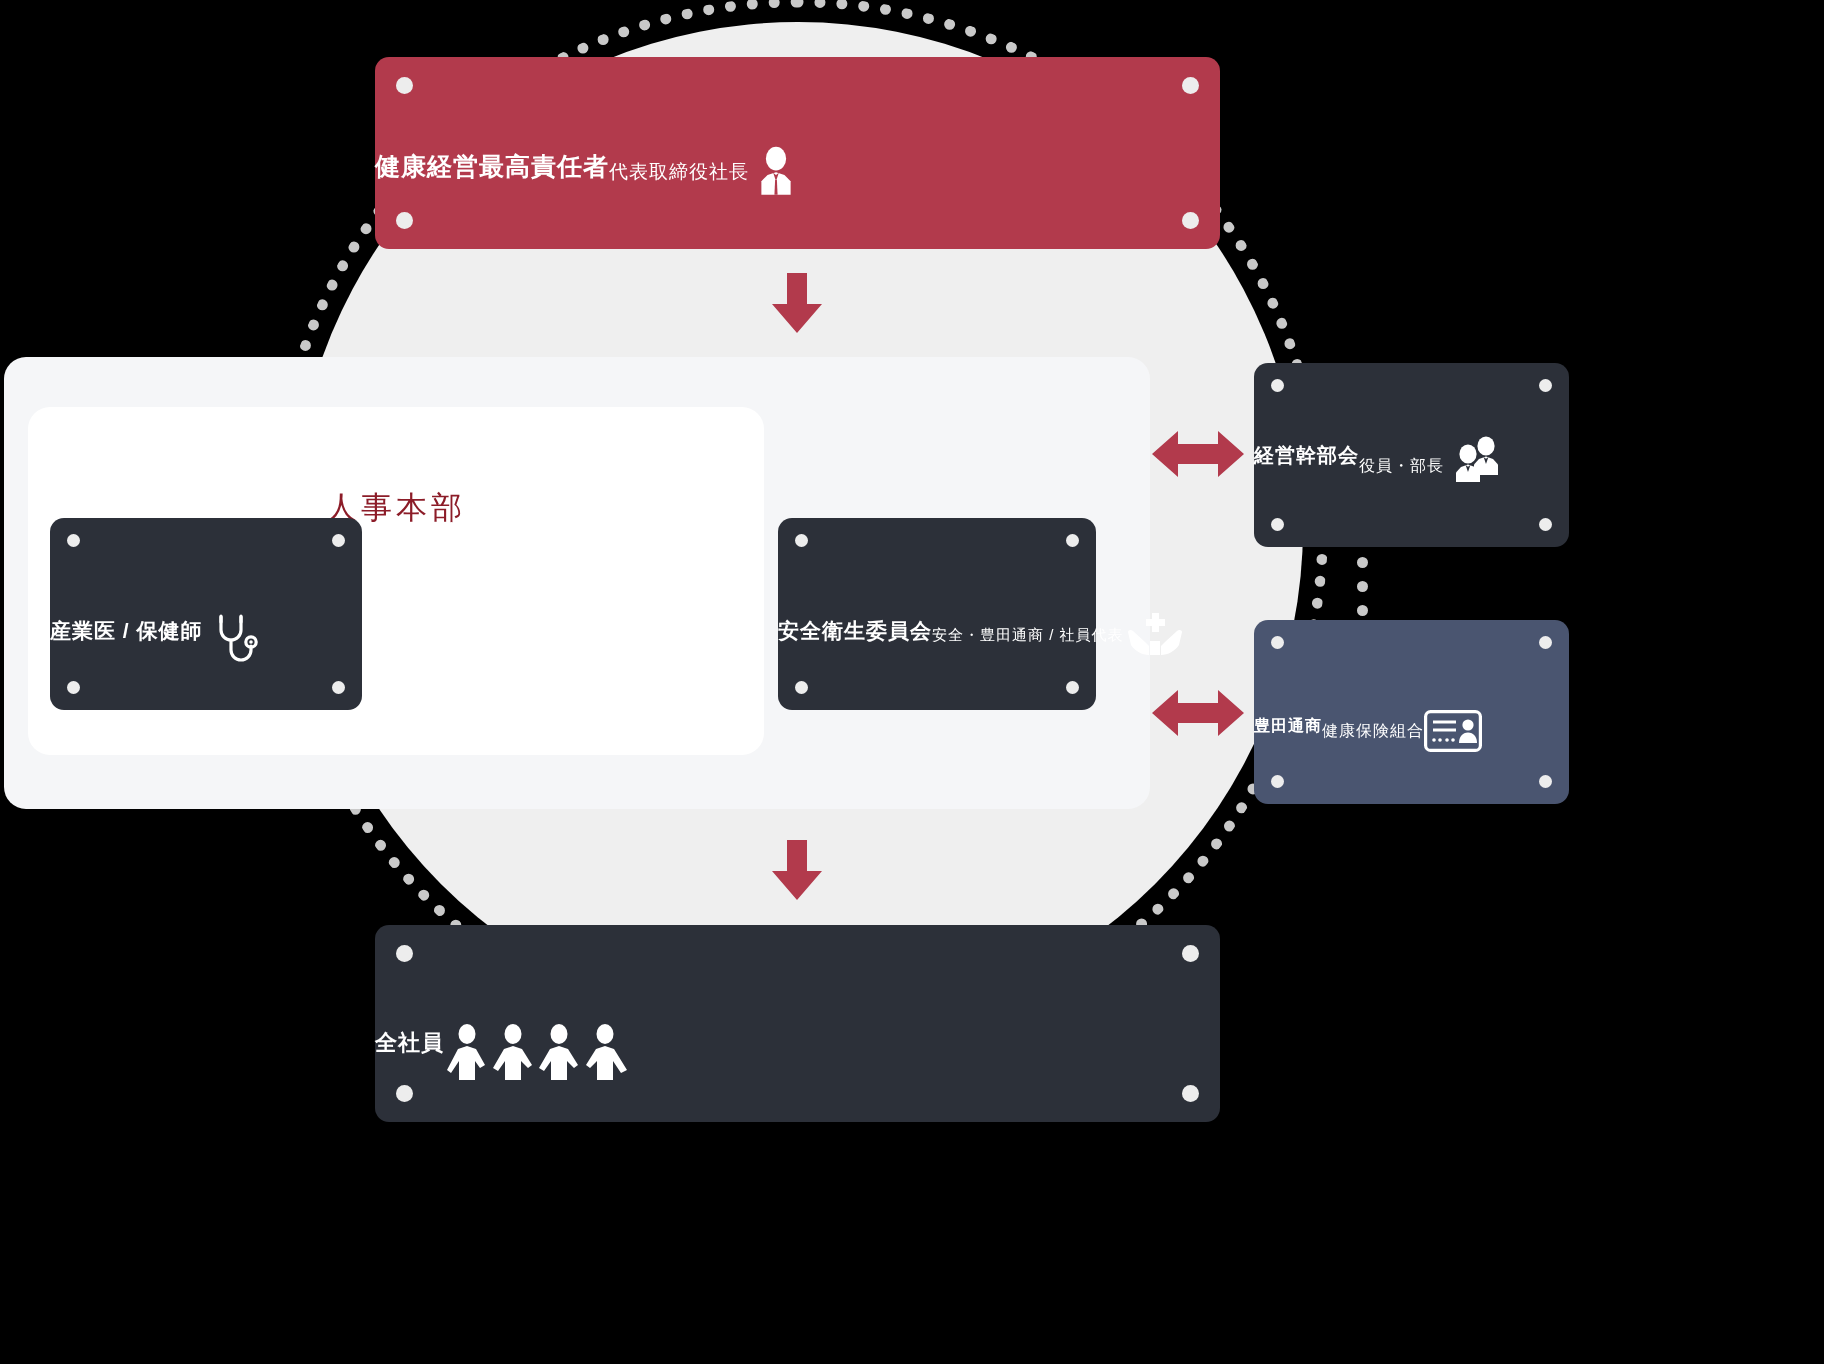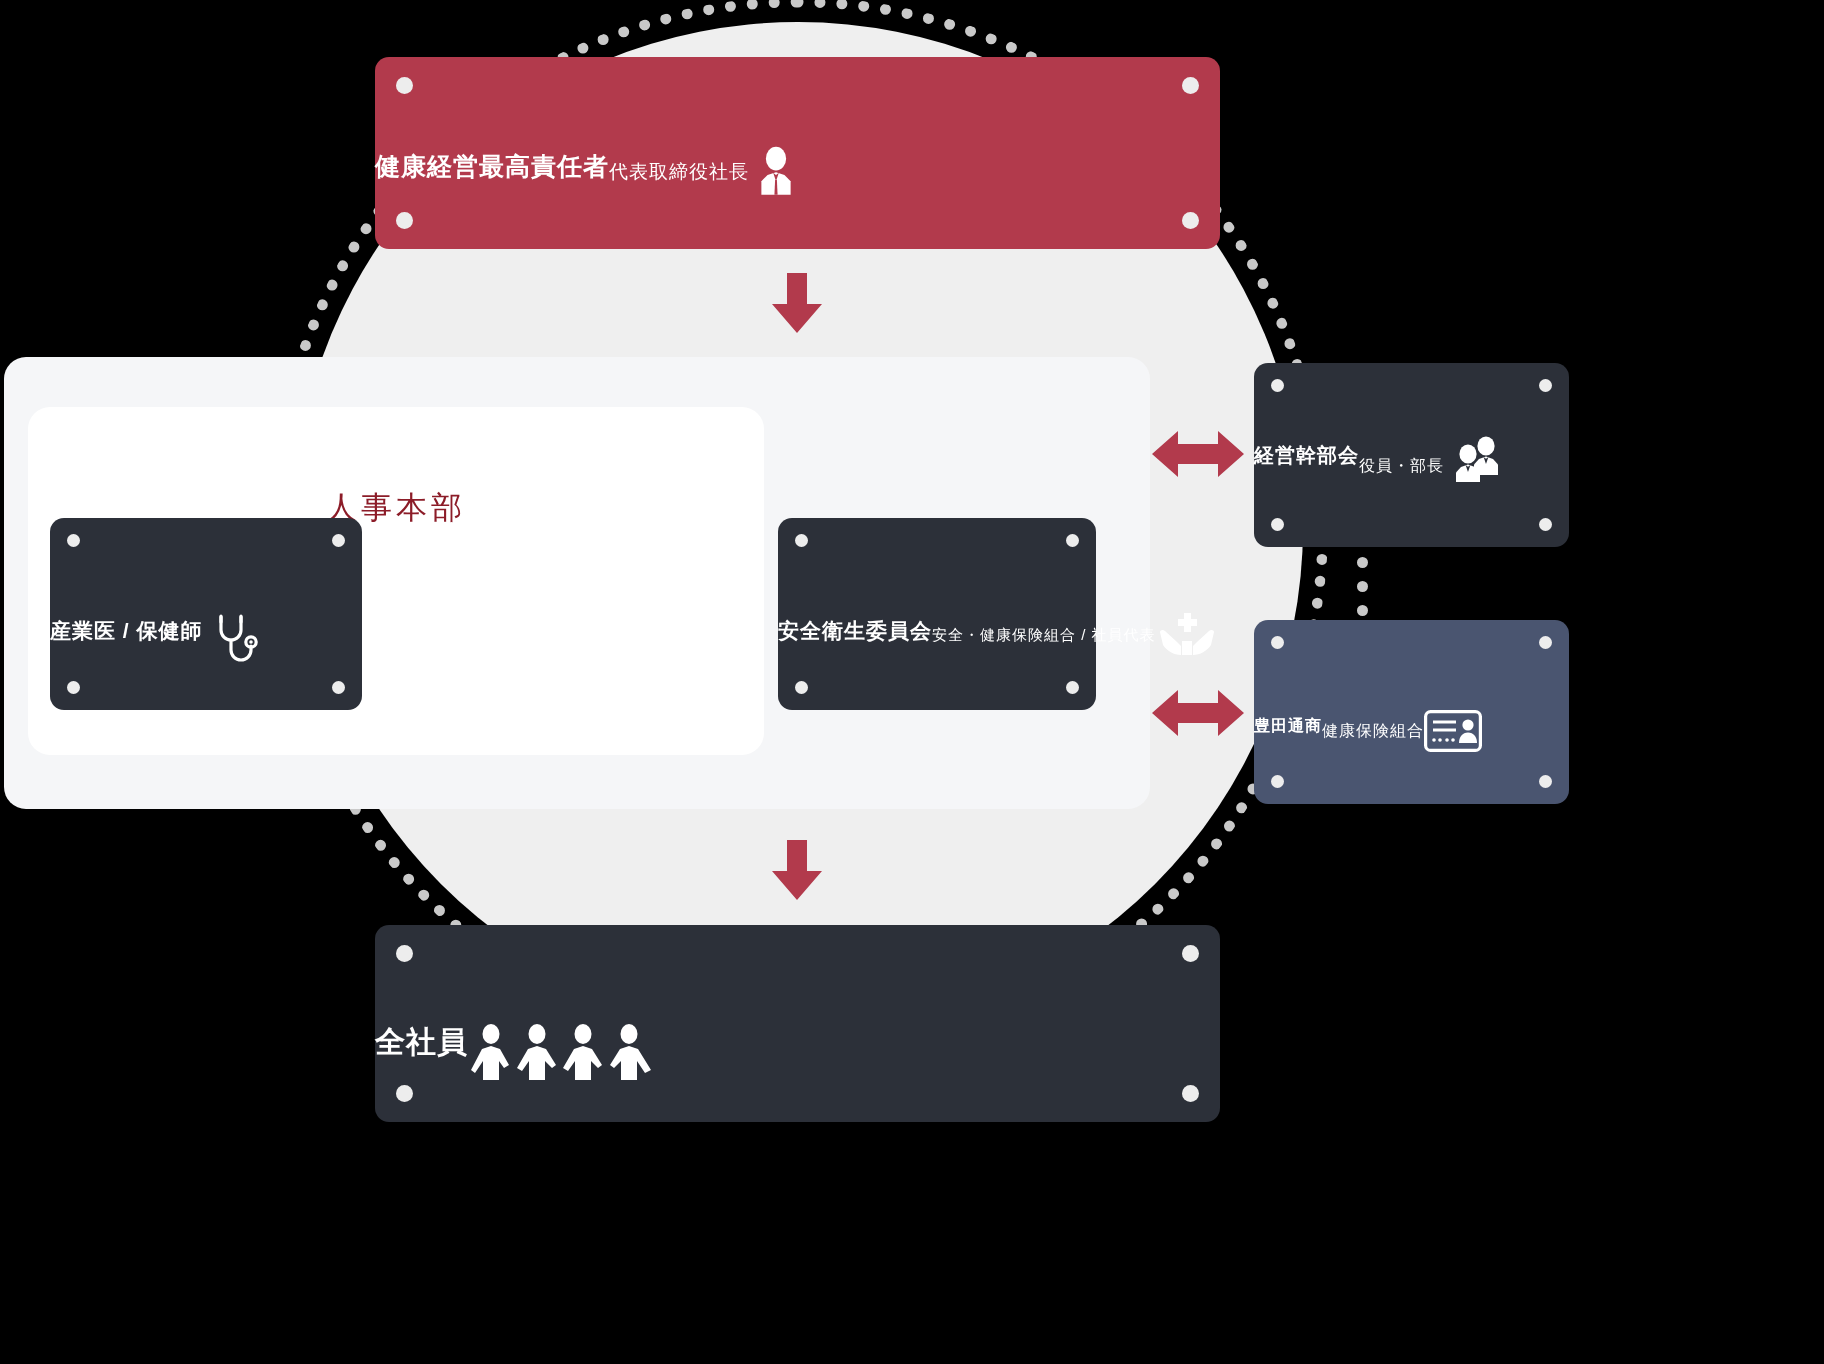--- a/index.html
+++ b/index.html
@@ -137,21 +137,21 @@
   #kenpo-plate .subtitle { font-size: 16px; margin-top: 10px; }
   #kenpo-plate .icon-wrap { margin-top: 10px; }
 
   
   #all-plate {
     left: 375px; top: 925px;
     width: 845px; height: 197px;
     background: #2C3039;
     padding-top: 38px;
   }
-  #all-plate .title { font-size: 30px; }
+  #all-plate .title { font-size: 22px; }
   #all-plate .icon-wrap { margin-top: 20px; }
 
   
   .arrow-down {
     position: absolute;
     width: 54px; height: 62px;
   }
   #arrow-top { left: 770px; top: 273px; }
   #arrow-bottom { left: 770px; top: 840px; }
   .arrow-lr {
@@ -230,21 +230,21 @@
     </div>
   </div>
 
 
   <div class="plate small dept" id="dept-safety">
     <span class="screw tl"></span>
     <span class="screw tr"></span>
     <span class="screw bl"></span>
     <span class="screw br"></span>
     <div class="title">安全衛生委員会</div>
-    <div class="subtitle">安全・健康保険組合 / 社員代表</div>
+    <div class="subtitle">安全・豊田通商 / 社員代表</div>
     <div class="icon-wrap">
       <svg width="62" height="54" viewBox="0 0 62 54">
         <path d="M28 5 h7 v6 h6 v7 h-6 v6 h-7 v-6 h-6 v-7 h6 z" fill="#fff"></path>
         <path d="M4 24 C4 22 7 21 9 23 L21 34 L25 38 L25 47 C18 47 11 43 7 37 Z" fill="#fff"></path>
         <path d="M58 24 C58 22 55 21 53 23 L41 34 L37 38 L37 47 C44 47 51 43 55 37 Z" fill="#fff"></path>
         <path d="M26 33 h10 v14 h-10 z" fill="#fff"></path>
       </svg>
     </div>
   </div>
 

